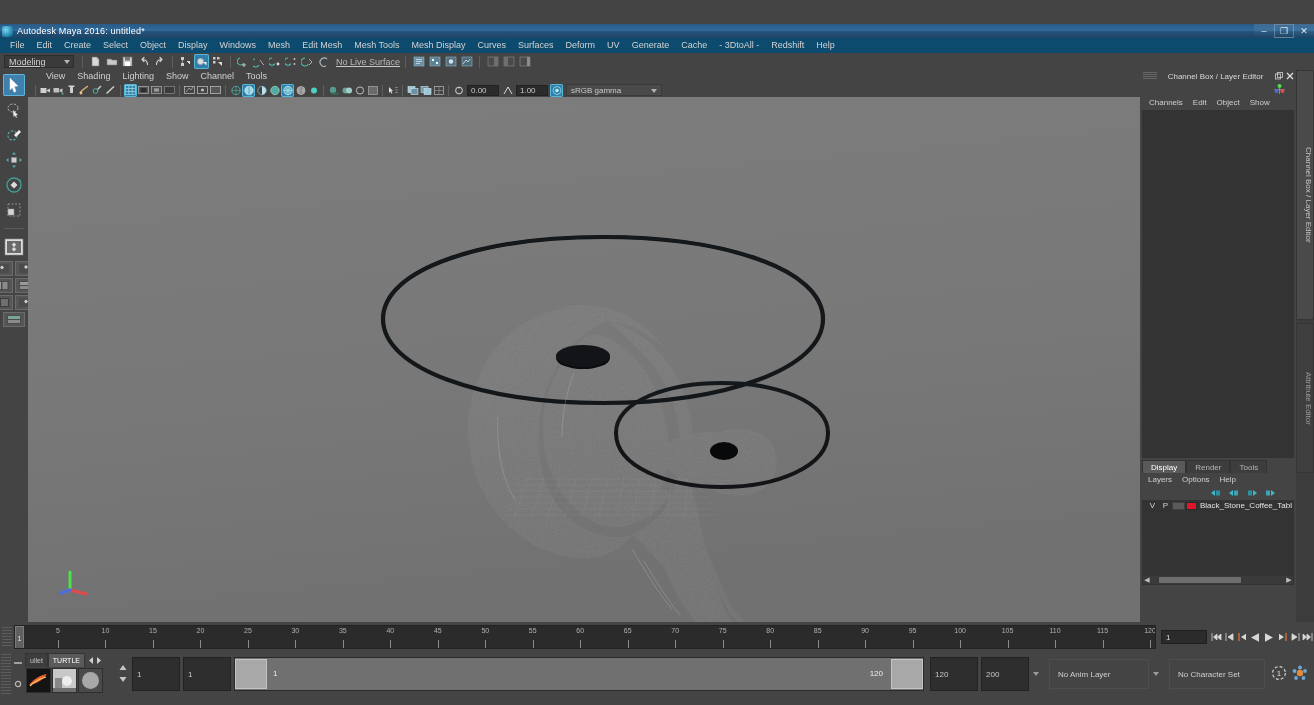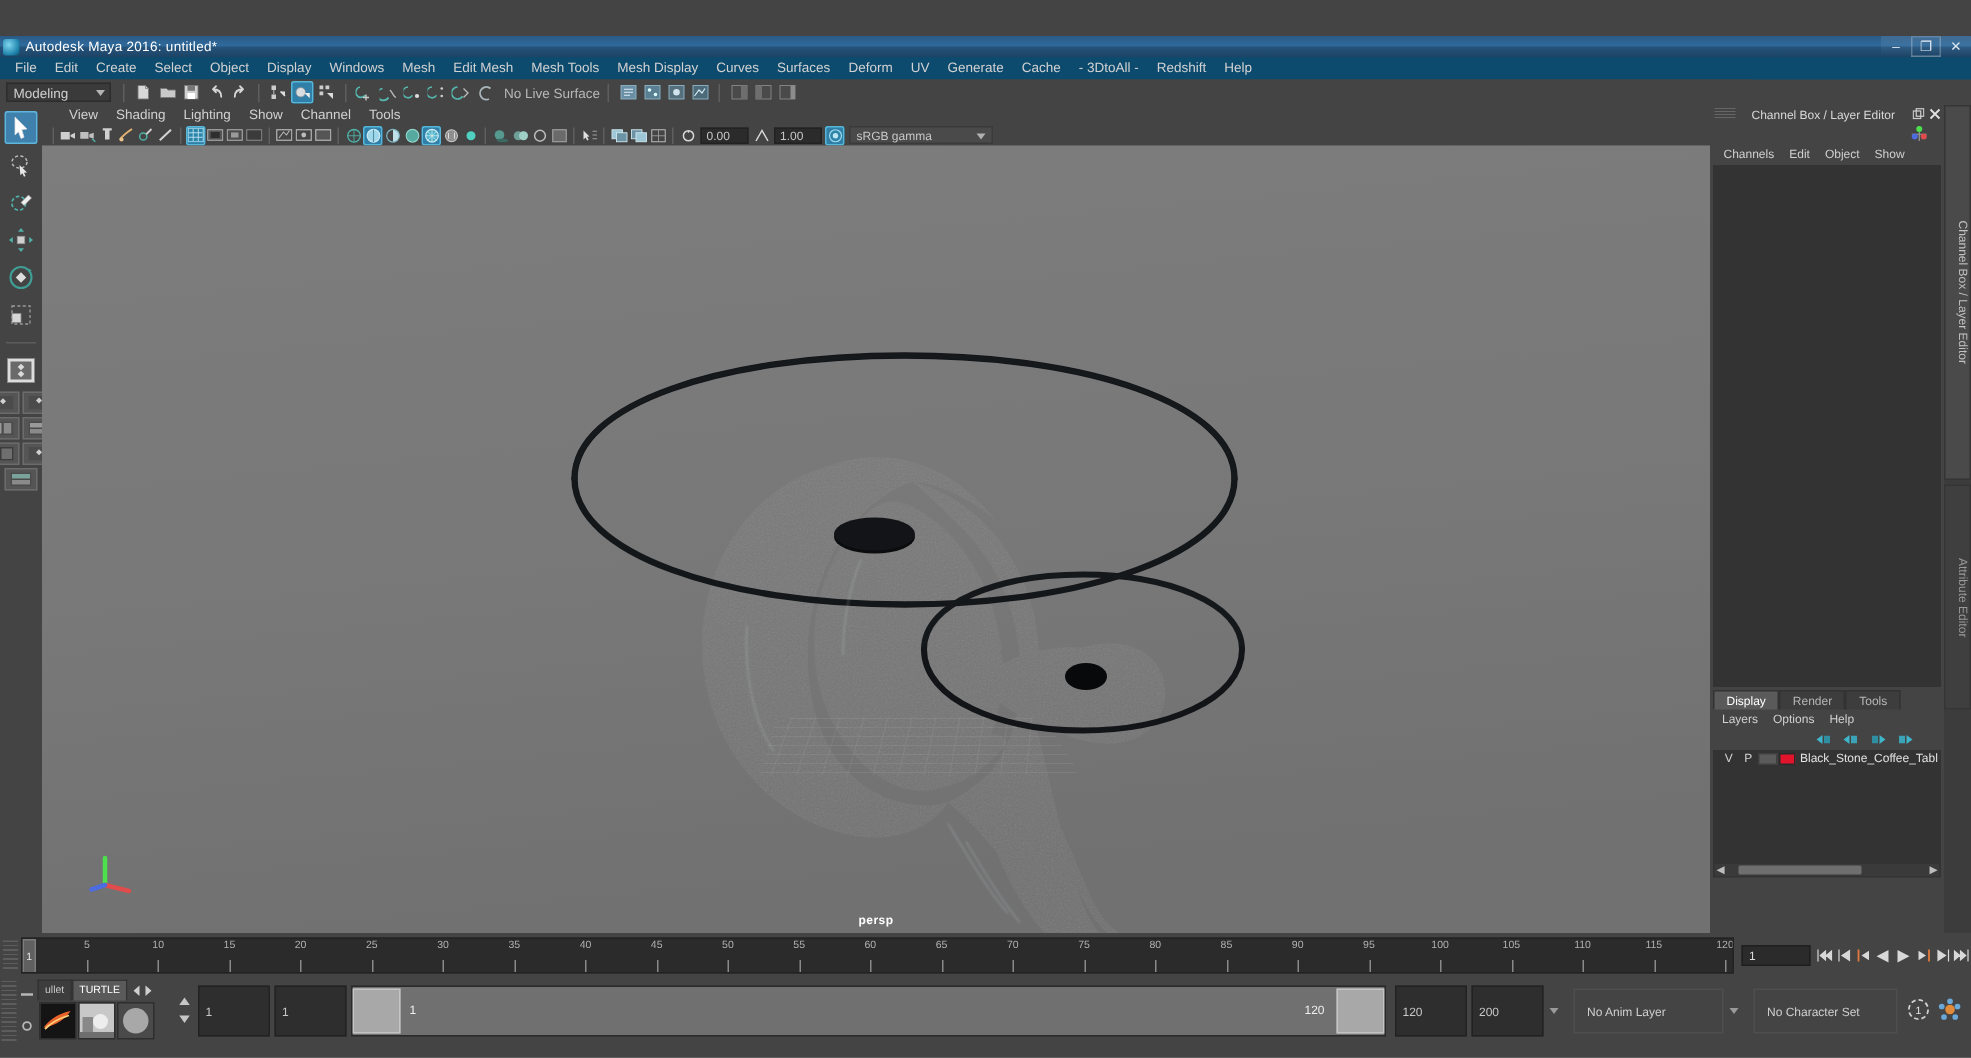--- a/index.html
+++ b/index.html
@@ -39,21 +39,21 @@
     background:#0c4a6e; display:flex; align-items:flex-start; padding-left:4px;
   }
   .menubar .mi {
     font-size:9px; color:#d2d2d2; padding:0 6px; height:15px;
     line-height:15px; white-space:nowrap; cursor:default;
   }
 
   
   .statusline {
     position:absolute; left:0; top:29px; width:1168px; height:17px;
-    background:#444444; display:flex; align-items:center; padding-left:4px; gap:1px;
+    background:#444444; display:flex; align-items:center; padding-left:4px; gap:1px;text-decoration:underline;
   }
   .menuset {
     width:70px; height:13px; background:#3a3a3a; border:1px solid #2c2c2c;
     font-size:9px; color:#d0d0d0; display:flex; align-items:center;
     padding-left:4px; position:relative; margin-right:3px;
   }
   .menuset .caret { position:absolute; right:3px; top:4px; width:0;height:0;
     border-left:3px solid transparent;border-right:3px solid transparent;border-top:4px solid #b4b4b4;}
   .sep { width:1px; height:12px; background:#5e5e5e; margin:0 4px; }
   .sbtn {
@@ -909,21 +909,20 @@
         </g>
       </svg>
 
       
       <svg class="axis-gizmo" viewBox="0 0 40 40">
         <path d="M12 30 L12 12" stroke="#4ce04c" stroke-width="3" stroke-linecap="round"></path>
         <path d="M12 30 L28 34" stroke="#e04c4c" stroke-width="3" stroke-linecap="round"></path>
         <path d="M12 30 L3 33" stroke="#4c6ce0" stroke-width="3" stroke-linecap="round"></path>
       </svg>
 
-      <div class="vp-label">persp</div>
     </div>
   </div>
 
   <div class="rightdock">
     <div class="dock-title">
       <div class="dock-grip"></div>
       <div class="dt-text">Channel Box / Layer Editor</div>
       <div class="dock-ctrl">
         <svg width="8" height="8">
             <rect x="0.5" y="2" width="5" height="5" fill="none" stroke="#cfcfcf" stroke-width=".8"></rect>

